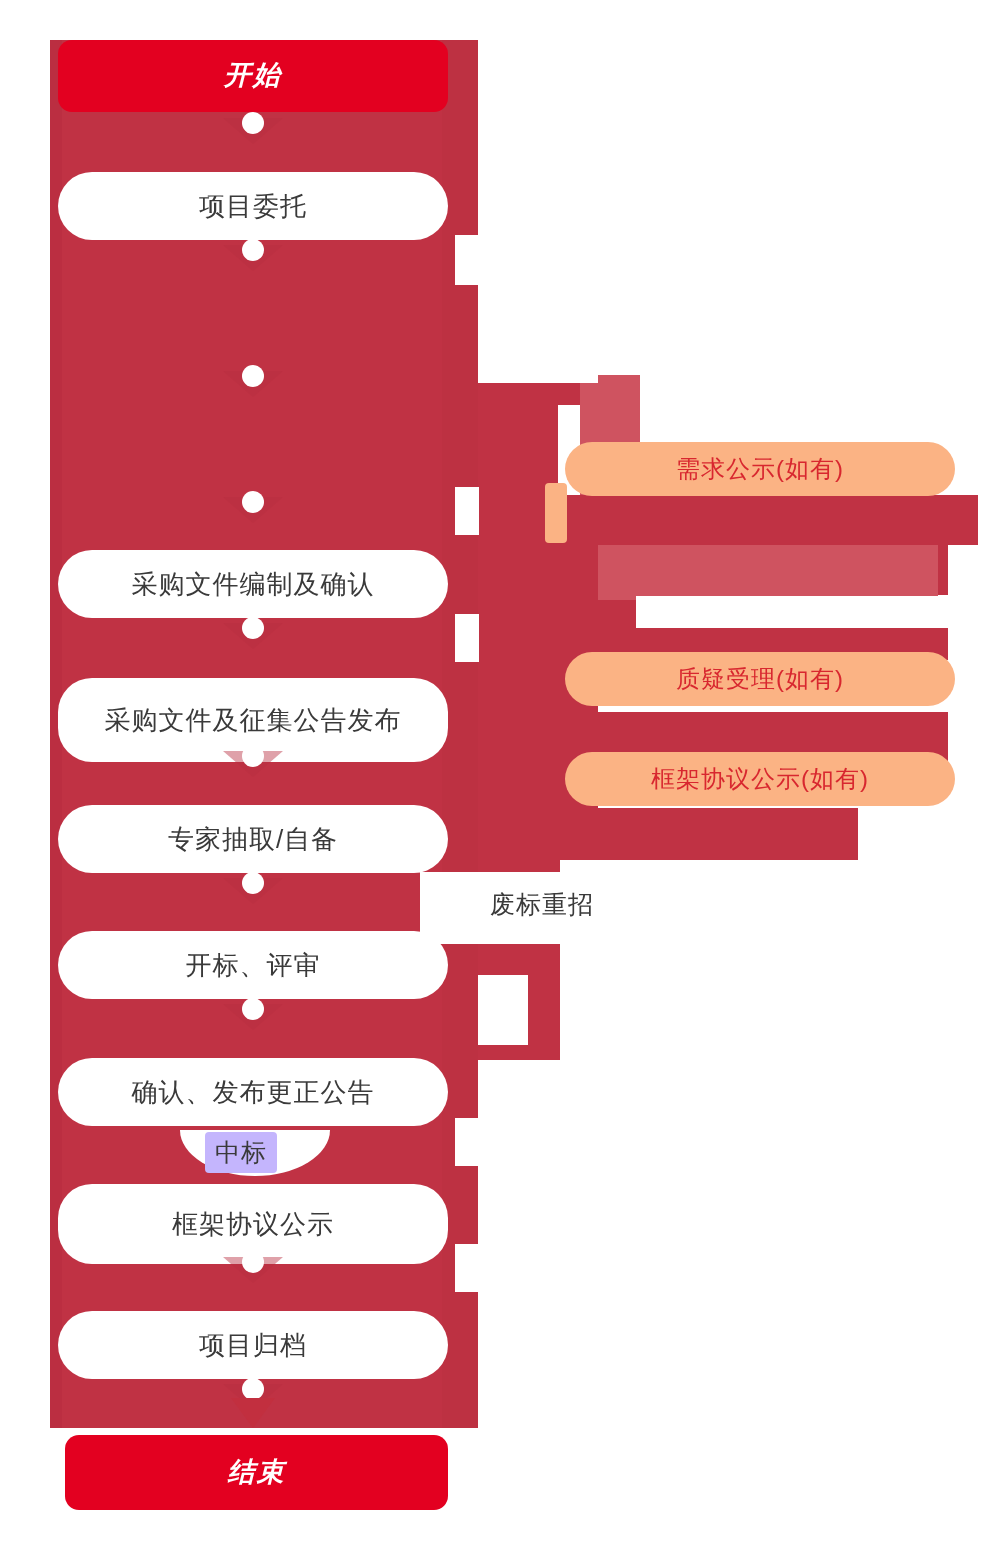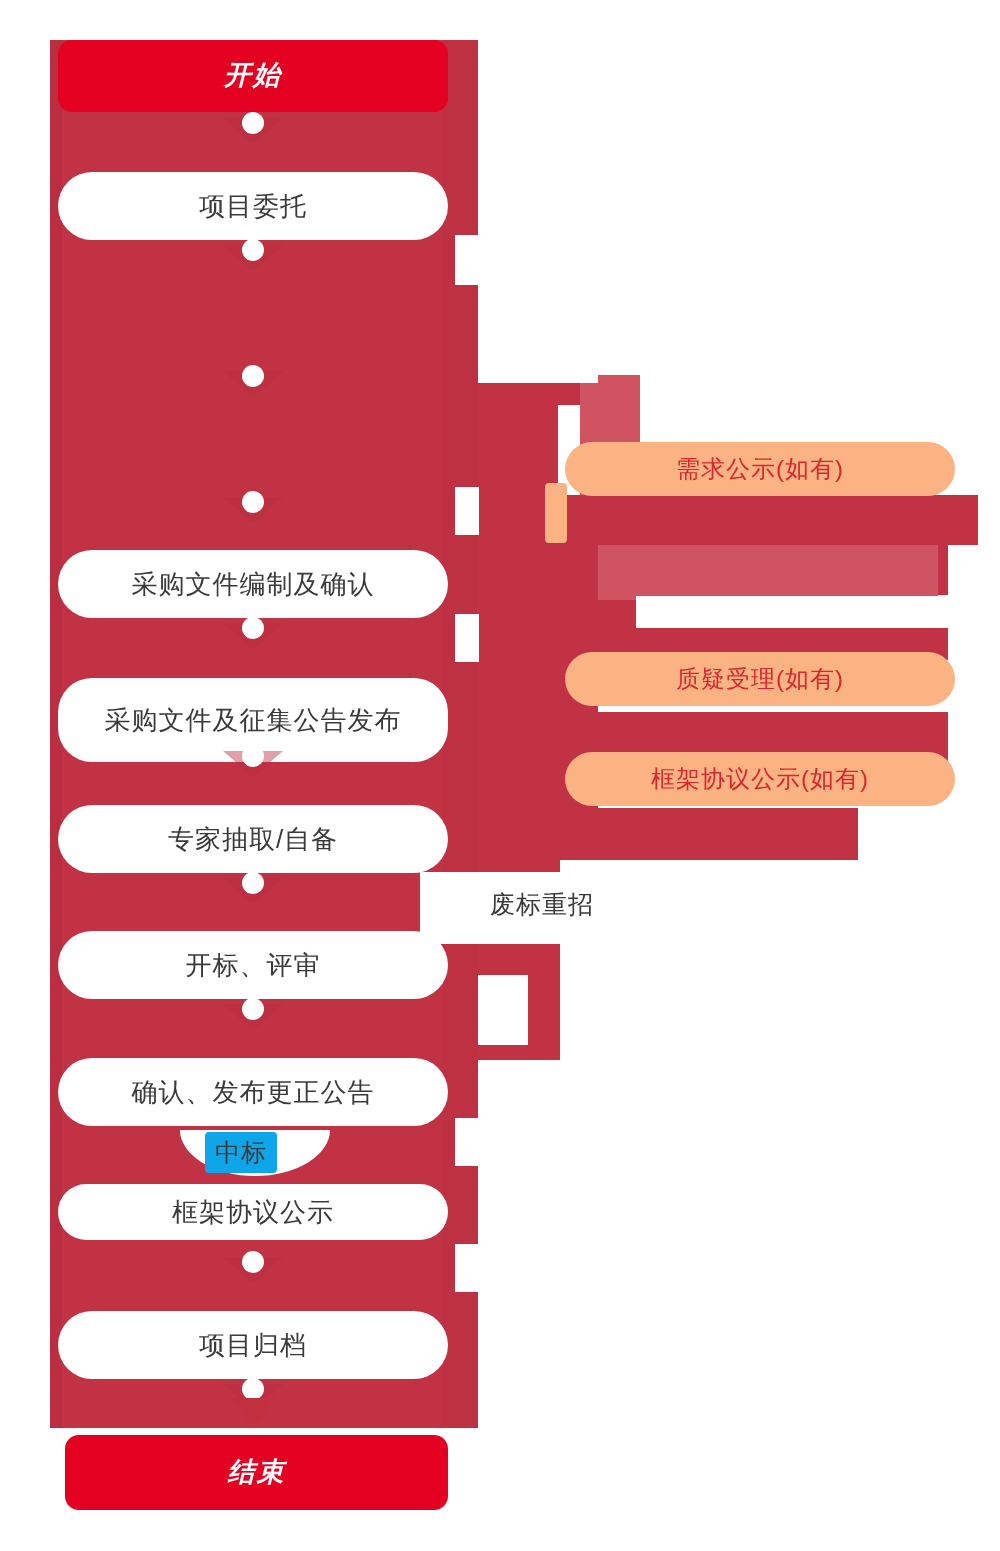--- a/index.html
+++ b/index.html
@@ -127,21 +127,21 @@
 
   
   .edge-label {
     position: absolute;
     color: #3a3a3a;
     font-size: 25px;
     white-space: nowrap;
     letter-spacing: 1px;
   }
   .edge-label.on-white {
-    background: #0ea5e9;
+    background: #c4b5fd;
     padding: 4px 10px;
     border-radius: 4px;
   }
 
   
   .carve {
     position: absolute;
     background: #ffffff;
   }
 </style>
@@ -243,21 +243,21 @@
 
   <div class="node node-step" style="left:58px; top:1058px; width:390px; height:68px;">
     <span>确认、发布更正公告</span>
   </div>
 
   <div class="carve" style="left:180px; top:1130px; width:150px; height:46px; border-radius:0 0 50% 50% / 0 0 100% 100%;"></div>
   <div class="edge-label on-white" style="left:205px; top:1132px;">
     <span>中标</span>
   </div>
 
-  <div class="node node-step" style="left:58px; top:1184px; width:390px; height:56px;">
+  <div class="node node-step" style="left:58px; top:1184px; width:390px; height:80px;">
     <span>框架协议公示</span>
   </div>
 
   <div class="chevron" style="left:223px; top:1257px;"></div>
   <div class="connector" style="left:242px; top:1251px;"></div>
 
   <div class="node node-step" style="left:58px; top:1311px; width:390px; height:68px;">
     <span>项目归档</span>
   </div>
 

